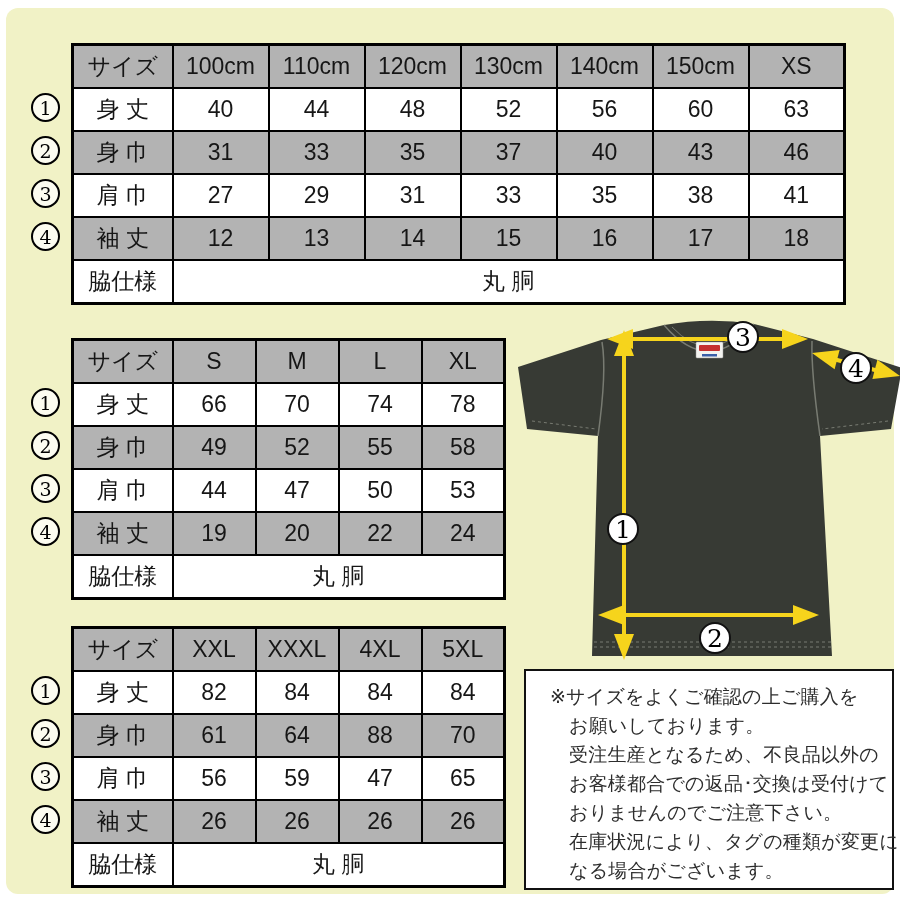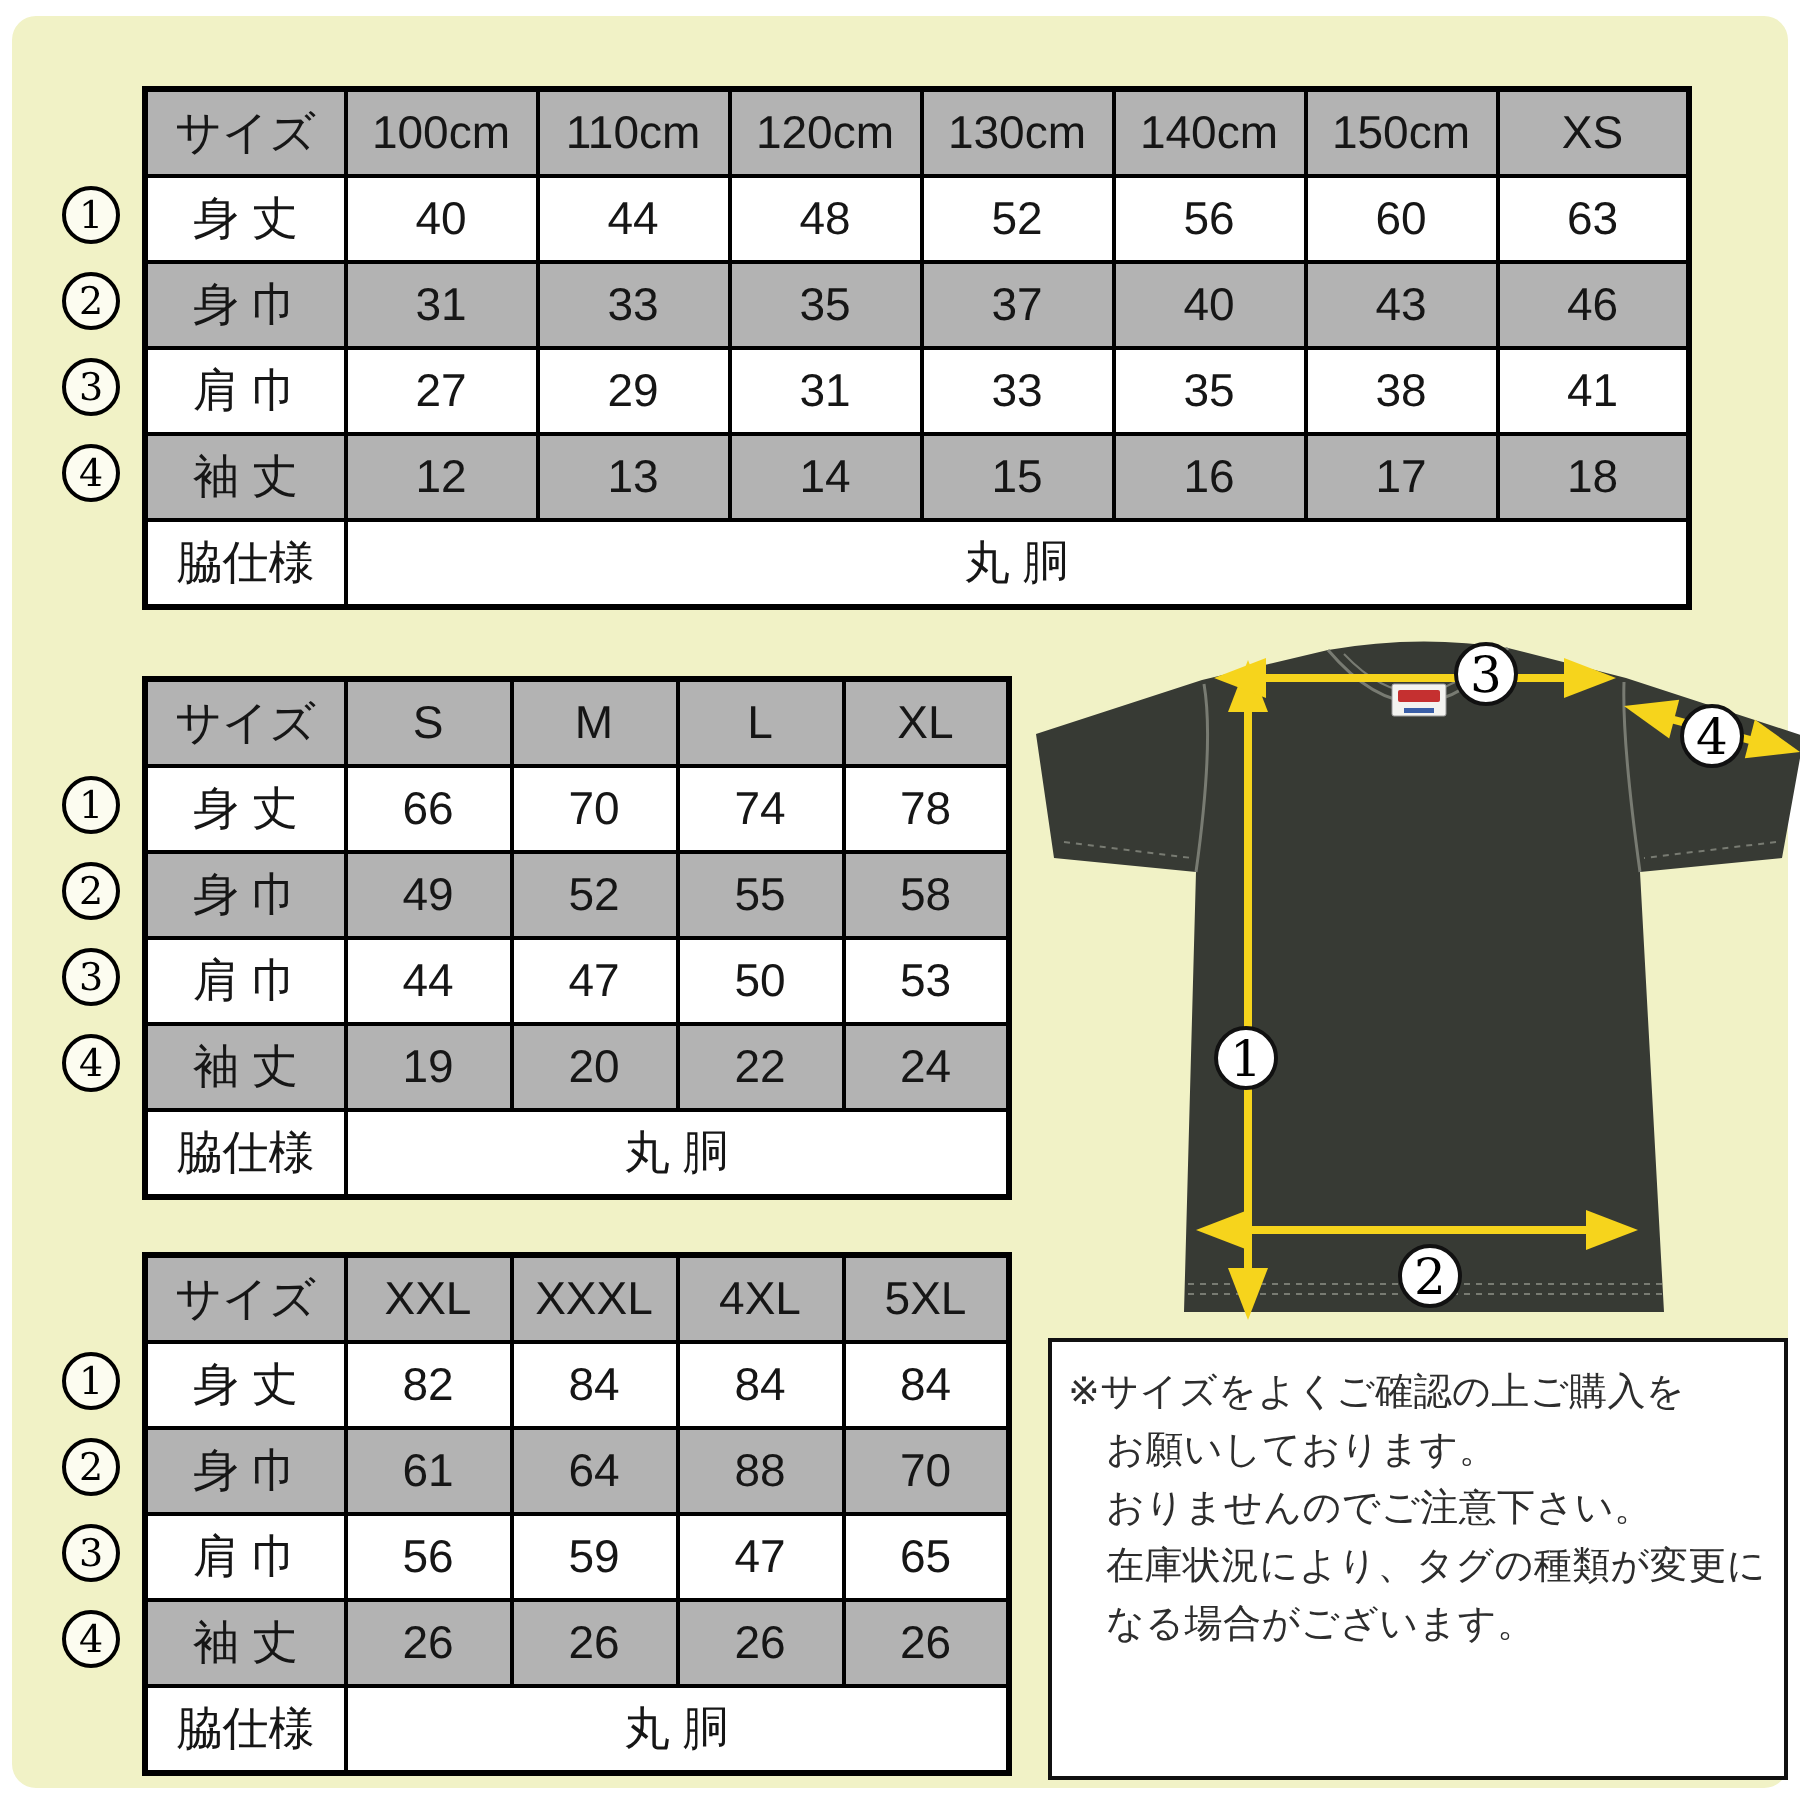--- a/index.html
+++ b/index.html
@@ -35,21 +35,21 @@
     border:2px solid #000; border-radius:50%;
     background:#fcfcf0;
     display:flex; align-items:center; justify-content:center;
     font-family:"DejaVu Serif","Liberation Serif",serif;
     font-size:19px; color:#000;
   }
   
   .notice {
     position:absolute; left:518px; top:661px; width:370px; height:221px;
     box-sizing:border-box; background:#ffffff; border:2px solid #111;
-    padding:11px 8px 0 8px;
+    padding:11px 8px 0 24px;
     font-size:19px; line-height:29px; color:#2d2d2d; letter-spacing:0.2px;
   }
   .notice .line { white-space:nowrap; }
   .notice .line.indent { padding-left:19px; }
   
   .shirt-figure { position:absolute; left:500px; top:308px; width:400px; height:352px; }
   .shirt-figure svg { display:block; }
   .circ-num {
     font-family:"DejaVu Serif","Liberation Serif",serif;
     font-size:25px; fill:#000;
@@ -306,18 +306,20 @@
       <g>
         <circle cx="350" cy="52" r="15" style="fill:#fff;stroke:#111;stroke-width:2"></circle>
         <text class="circ-num" x="350" y="61" text-anchor="middle">4</text>
       </g>
     </svg>
   </div>
 
   <div class="notice">
       <div class="line">※サイズをよくご確認の上ご購入を</div>
       <div class="line indent">お願いしております。</div>
+      <div class="line indent">受注生産となるため、不良品以外の</div>
+      <div class="line indent">お客様都合での返品･交換は受付けて</div>
       <div class="line indent">おりませんのでご注意下さい。</div>
       <div class="line indent">在庫状況により、タグの種類が変更に</div>
       <div class="line indent">なる場合がございます。</div>
     </div>
 
 </div>
 
 </body></html>

